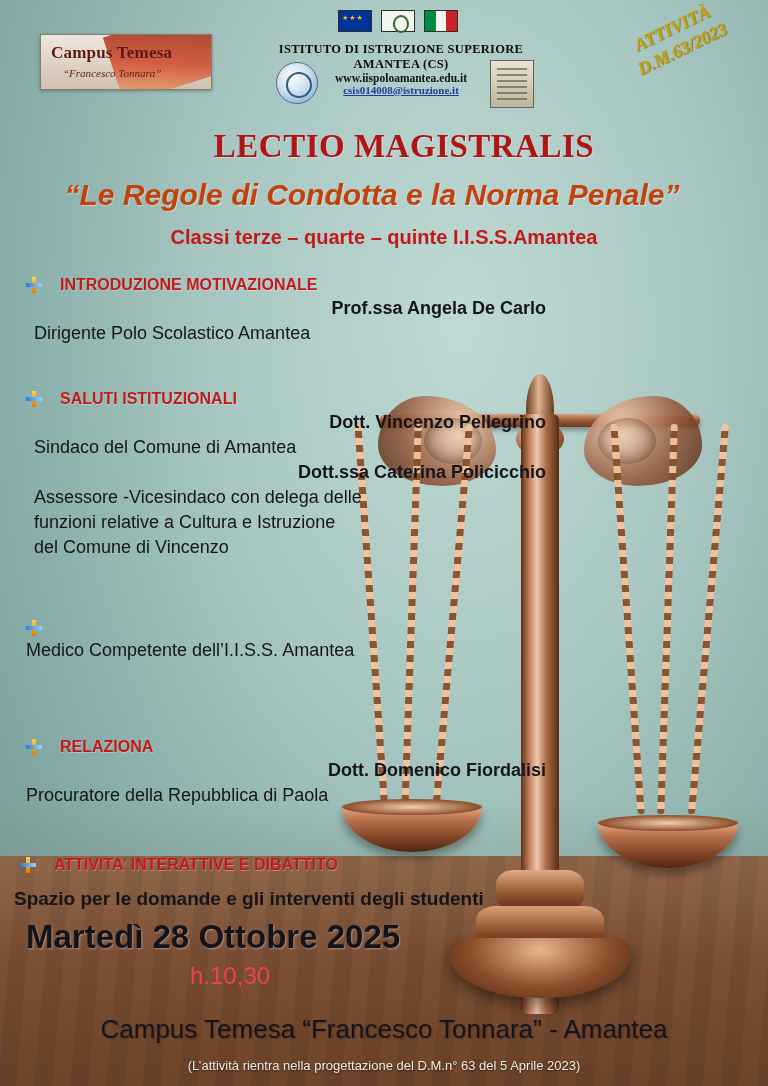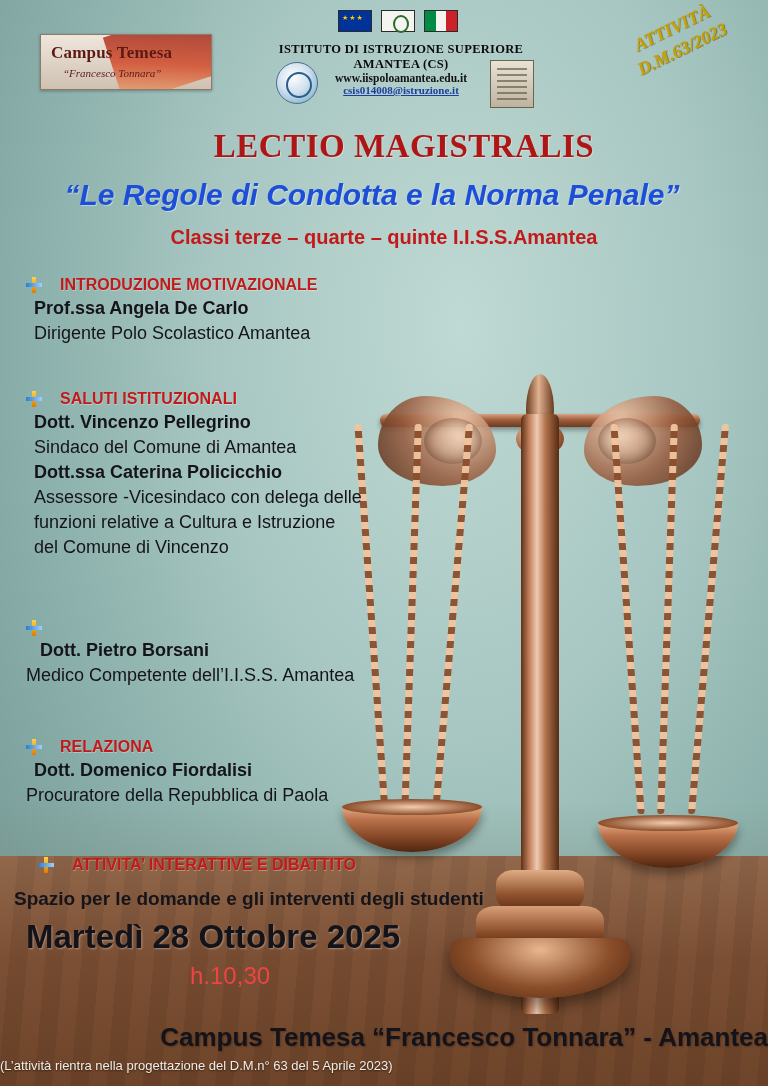--- a/index.html
+++ b/index.html
@@ -180,21 +180,21 @@
   .title1{
     position:absolute;left:0;top:128px;width:768px;text-align:center;
     font-family:"Liberation Serif",serif;font-weight:bold;font-size:33px;
     color:#b01515;letter-spacing:.5px;
     text-shadow:1px 1px 1px rgba(255,255,255,.35);
     padding-left:20px;
   }
   .title2{
     position:absolute;left:0;top:178px;width:744px;text-align:center;
     font-family:"Liberation Sans",sans-serif;font-weight:bold;font-style:italic;
-    font-size:30px;color:#1d4ed8;
+    font-size:30px;color:#c2410c;
     text-shadow:1px 1px 1px rgba(255,255,255,.4);
   }
   .title3{
     position:absolute;left:0;top:226px;width:768px;text-align:center;
     font-family:"Liberation Sans",sans-serif;font-weight:bold;font-size:20px;
     color:#c21a1a;
   }
 
   
   .sec{position:absolute;left:26px;width:520px;}
@@ -208,46 +208,45 @@
   }
   .bullet:before,.bullet:after{
     content:"";position:absolute;background:#f0a500;
   }
   .bullet:before{left:6px;top:0;width:4px;height:16px;background:linear-gradient(180deg,#ffd24a,#e07b00);}
   .bullet:after{left:0;top:6px;width:16px;height:4px;background:linear-gradient(90deg,#2a7fd4,#9fd0ff);}
   .sec .line{
     font-family:"Liberation Sans",sans-serif;font-size:18px;color:#15141a;
     margin-top:4px;
   }
-  .sec .line.b{font-weight:bold;}
+  .sec .line.b{font-weight:bold;text-align:right;}
   .sec .line.i1{padding-left:14px;}
   .sec .line.i2{padding-left:8px;}
 
   .dateline{
     position:absolute;left:26px;top:918px;width:470px;
     font-family:"Liberation Sans",sans-serif;font-weight:bold;font-size:33px;color:#14131a;
     text-shadow:1px 1px 2px rgba(255,255,255,.35);
   }
   .hour{
     position:absolute;left:190px;top:962px;
     font-family:"Liberation Sans",sans-serif;font-size:24px;color:#ef4444;
   }
   .venue{
-    position:absolute;left:0;top:1014px;width:768px;text-align:right;
-    font-family:"Liberation Sans",sans-serif;font-weight:bold;font-size:26px;color:#14131a;
+    position:absolute;left:0;top:1014px;width:768px;text-align:center;
+    font-family:"Liberation Sans",sans-serif;font-weight:normal;font-size:26px;color:#14131a;
     text-shadow:1px 1px 2px rgba(0,0,0,.25);
-    margin-top:8px;
   }
   .note{
-    position:absolute;left:0;top:1058px;width:768px;
+    position:absolute;left:0;top:1058px;width:768px;text-align:center;
     font-family:"Liberation Sans",sans-serif;font-size:13px;color:#f2ece4;
     text-shadow:0 1px 2px rgba(0,0,0,.6);
   }
   .interattive{
-    position:absolute;left:38px;top:856px;width:560px;
+    position:absolute;left:20px;top:856px;width:560px;
   }
   .spazio{
     position:absolute;left:14px;top:888px;width:560px;
     font-family:"Liberation Sans",sans-serif;font-weight:bold;font-size:19px;color:#15141a;
   }
 </style>
 </head>
 <body>
 
 <div class="floorfade"></div>
@@ -334,21 +333,20 @@
   <div class="line b i2">Dott.ssa Caterina Policicchio</div>
   <div class="line i2">Assessore -Vicesindaco con delega delle</div>
   <div class="line i2">funzioni relative a Cultura e Istruzione</div>
   <div class="line i2">del Comune di Vincenzo</div>
 </div>
 
 <div class="sec" id="sec2" style="top:620px;">
   <div class="head">
     <span class="bullet"></span>
   </div>
-  <div class="line b i1">Dott. Pietro Borsani</div>
   <div class="line">Medico Competente dell’I.I.S.S. Amantea</div>
 </div>
 
 <div class="sec" id="sec3" style="top:738px;">
   <div class="head">
     <span class="bullet"></span>
     <span>RELAZIONA</span>
   </div>
   <div class="line b i2">Dott. Domenico Fiordalisi</div>
   <div class="line">Procuratore della Repubblica di Paola</div>

